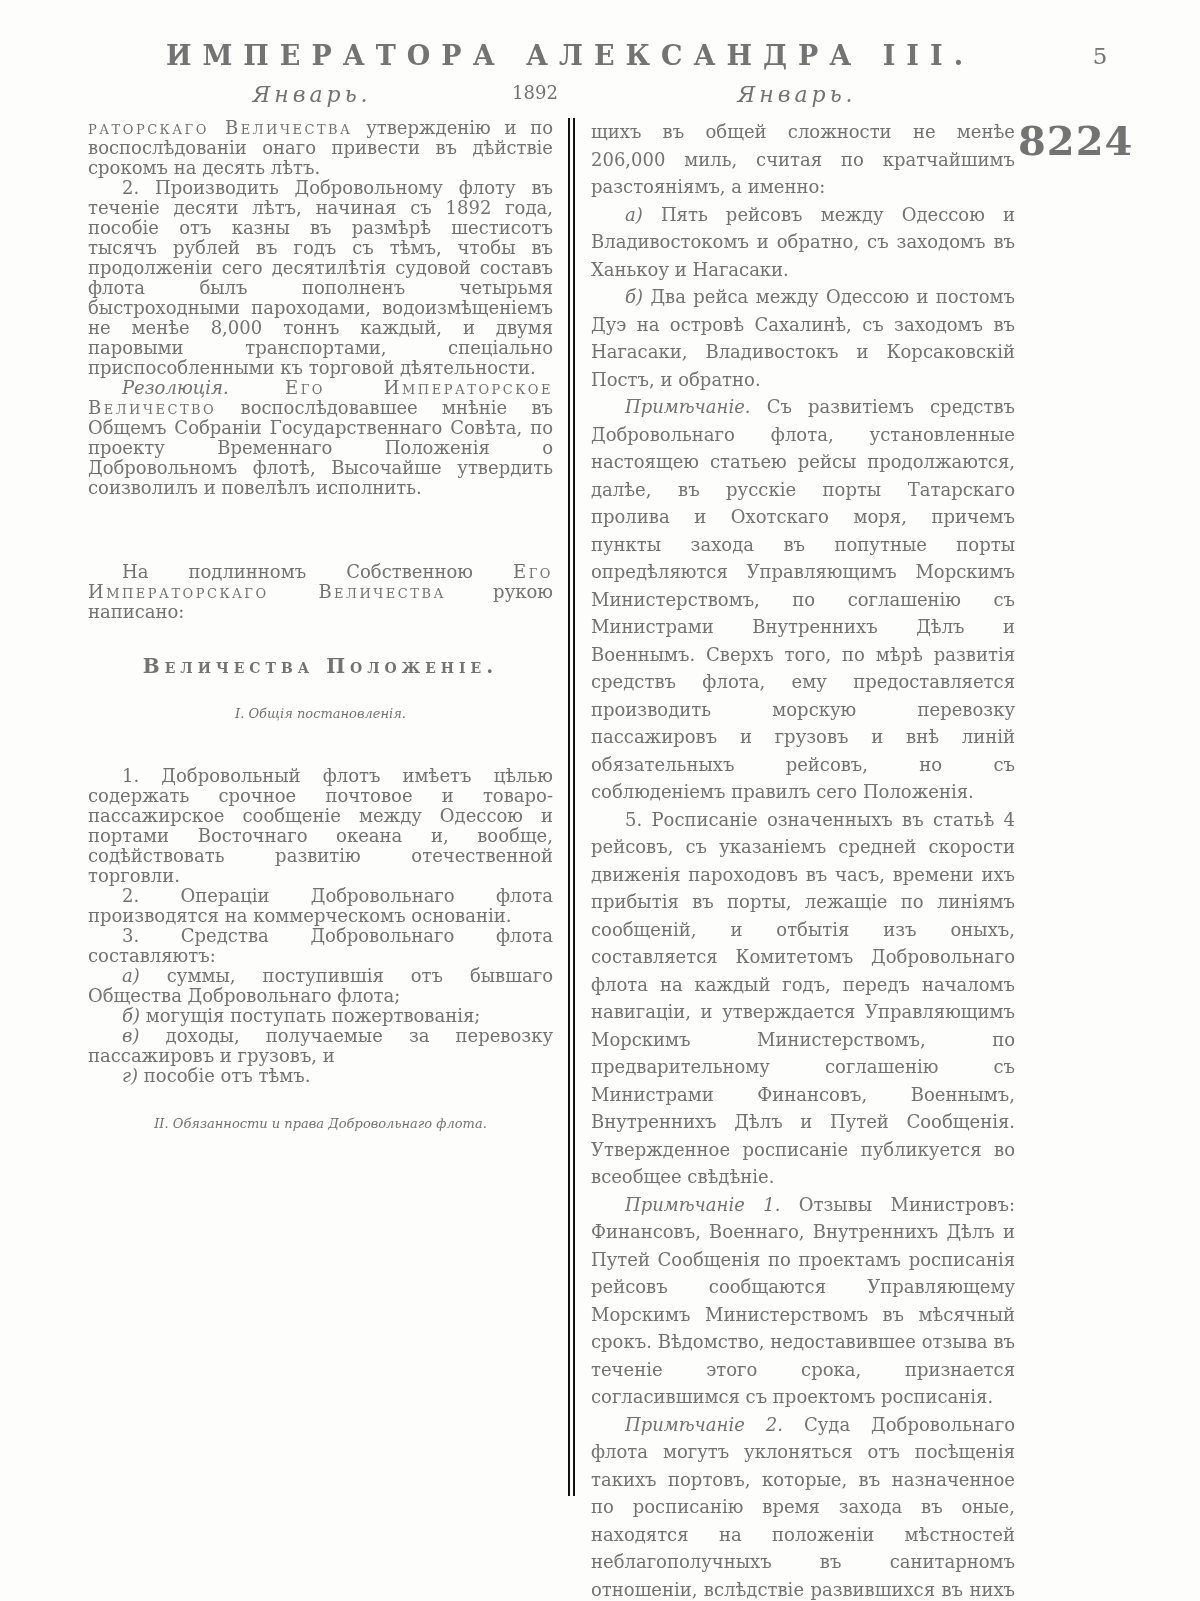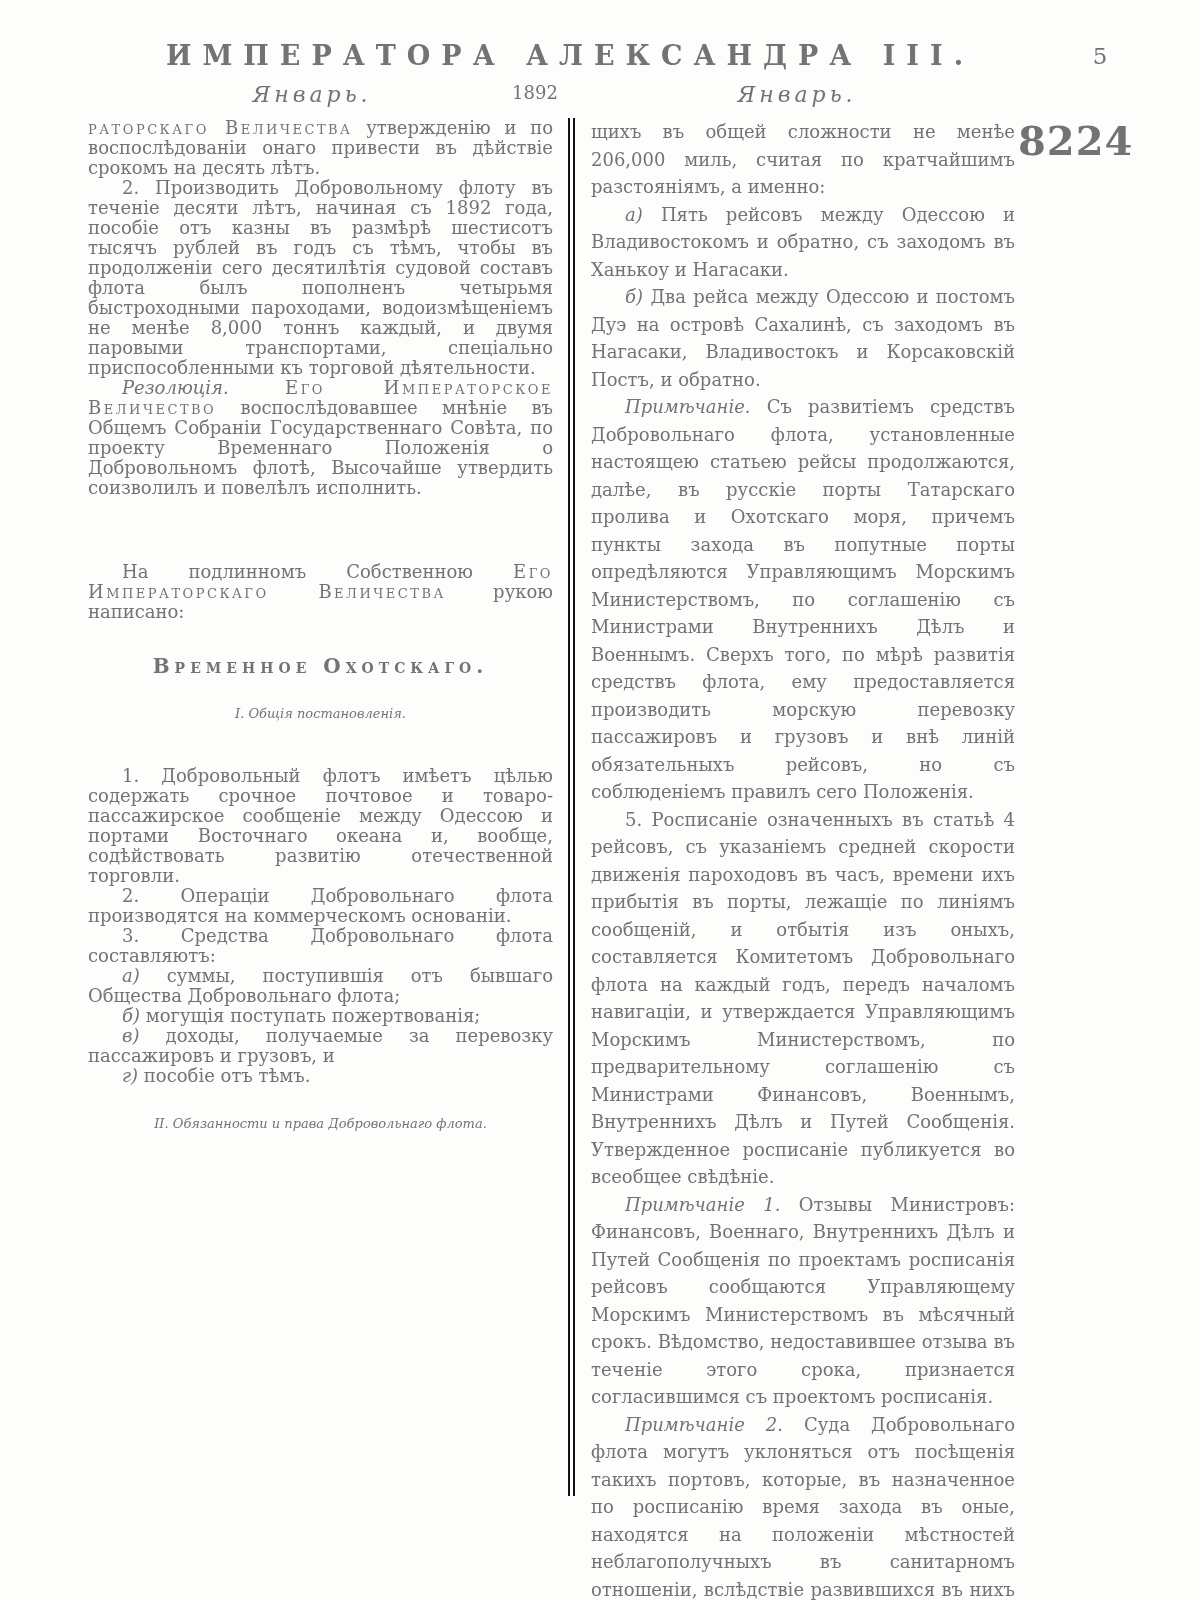--- a/index.html
+++ b/index.html
@@ -97,21 +97,21 @@
 
       <p class="body-p noindent"><span class="sc">раторскаго Величества</span> <span>утвержденію и по воспослѣдованіи онаго привести въ дѣйствіе срокомъ на десять лѣтъ.</span></p>
 
       <p class="body-p">2. Производить Добровольному флоту въ теченіе десяти лѣтъ, начиная съ 1892 года, пособіе отъ казны въ размѣрѣ шестисотъ тысячъ рублей въ годъ съ тѣмъ, чтобы въ продолженіи сего десятилѣтія судовой составъ флота былъ пополненъ четырьмя быстроходными пароходами, водоизмѣщеніемъ не менѣе 8,000 тоннъ каждый, и двумя паровыми транспортами, спеціально приспособленными къ торговой дѣятельности.</p>
 
       <p class="body-p"><span class="ital">Резолюція.</span> <span class="sc">Его Императорское Величество</span> <span>воспослѣдовавшее мнѣніе въ Общемъ Собраніи Государственнаго Совѣта, по проекту Временнаго Положенія о Добровольномъ флотѣ, Высочайше утвердить соизволилъ и повелѣлъ исполнить.</span></p>
 
       <p class="body-p mt-big"><span>На подлинномъ Собственною</span> <span class="sc">Его Императорскаго Величества</span> <span>рукою написано:</span></p>
 
 
-      <p class="body-p h-main">Временное Охотскаго.</p>
+      <p class="body-p h-main">Величества Положеніе.</p>
 
       <p class="body-p h-sec">I. Общія постановленія.</p>
 
       <p class="body-p mt-sm">1. Добровольный флотъ имѣетъ цѣлью содержать срочное почтовое и товаро-пассажирское сообщеніе между Одессою и портами Восточнаго океана и, вообще, содѣйствовать развитію отечественной торговли.</p>
 
       <p class="body-p">2. Операціи Добровольнаго флота производятся на коммерческомъ основаніи.</p>
 
       <p class="body-p">3. Средства Добровольнаго флота составляютъ:</p>
 
       <p class="body-p"><span class="ital">а)</span> <span>суммы, поступившія отъ бывшаго Общества Добровольнаго флота;</span></p>

